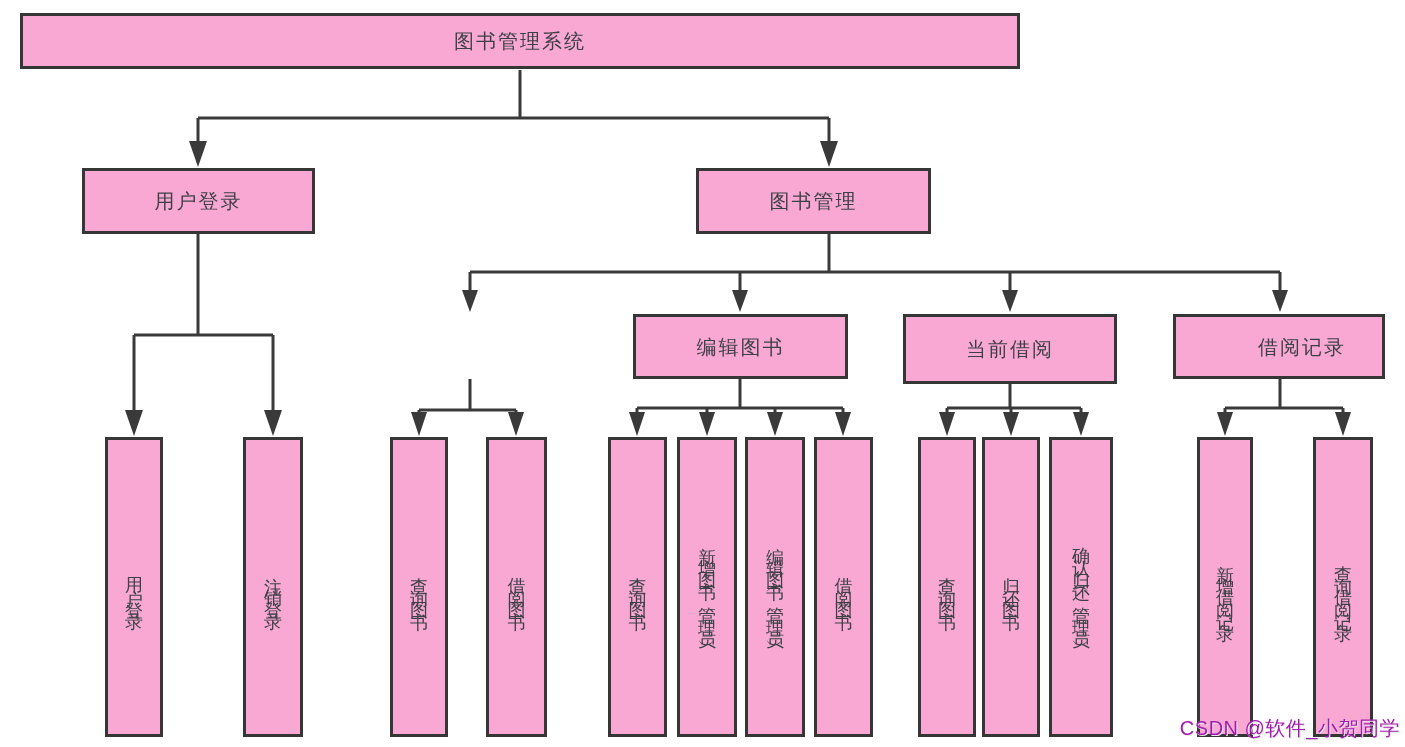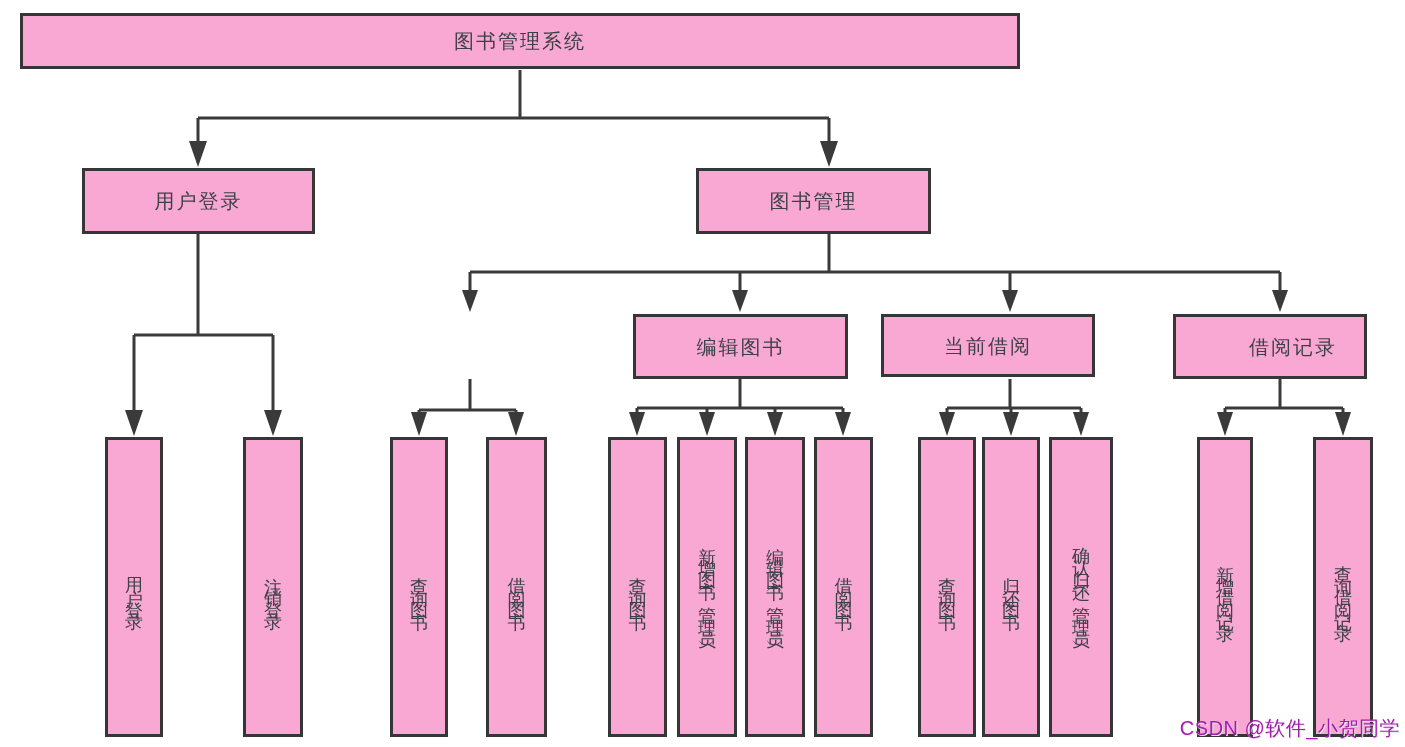--- a/index.html
+++ b/index.html
@@ -100,22 +100,22 @@
       <polygon points="1343,436 1335,412 1351,412"></polygon>
     </g>
   </svg>
 
   <div class="box hbox" style="left:20px; top:13px; width:1000px; height:56px;">图书管理系统</div>
 
   <div class="box hbox" style="left:82px; top:168px; width:233px; height:66px;">用户登录</div>
   <div class="box hbox" style="left:696px; top:168px; width:235px; height:66px;">图书管理</div>
 
   <div class="box hbox" style="left:633px; top:314px; width:215px; height:65px;">编辑图书</div>
-  <div class="box hbox" style="left:881px; top:314px; width:214px; height:63px;">当前借阅</div>
-  <div class="box hbox" style="left:1173px; top:314px; width:194px; height:65px;padding-left:46px;">借阅记录</div>
+  <div class="box hbox" style="left:903px; top:314px; width:214px; height:70px;">当前借阅</div>
+  <div class="box hbox" style="left:1173px; top:314px; width:212px; height:65px;padding-left:46px;">借阅记录</div>
 
   <div class="box vbox" style="left:105px; width:58px;">用户登录</div>
   <div class="box vbox" style="left:243px; width:60px;">注销登录</div>
 
   <div class="box vbox" style="left:390px; width:58px;">查询图书</div>
   <div class="box vbox" style="left:486px; width:61px;">借阅图书</div>
 
   <div class="box vbox" style="left:608px; width:59px;">查询图书</div>
   <div class="box vbox" style="left:677px; width:60px;">新增图书（管理员）</div>
   <div class="box vbox" style="left:745px; width:60px;">编辑图书（管理员）</div>

